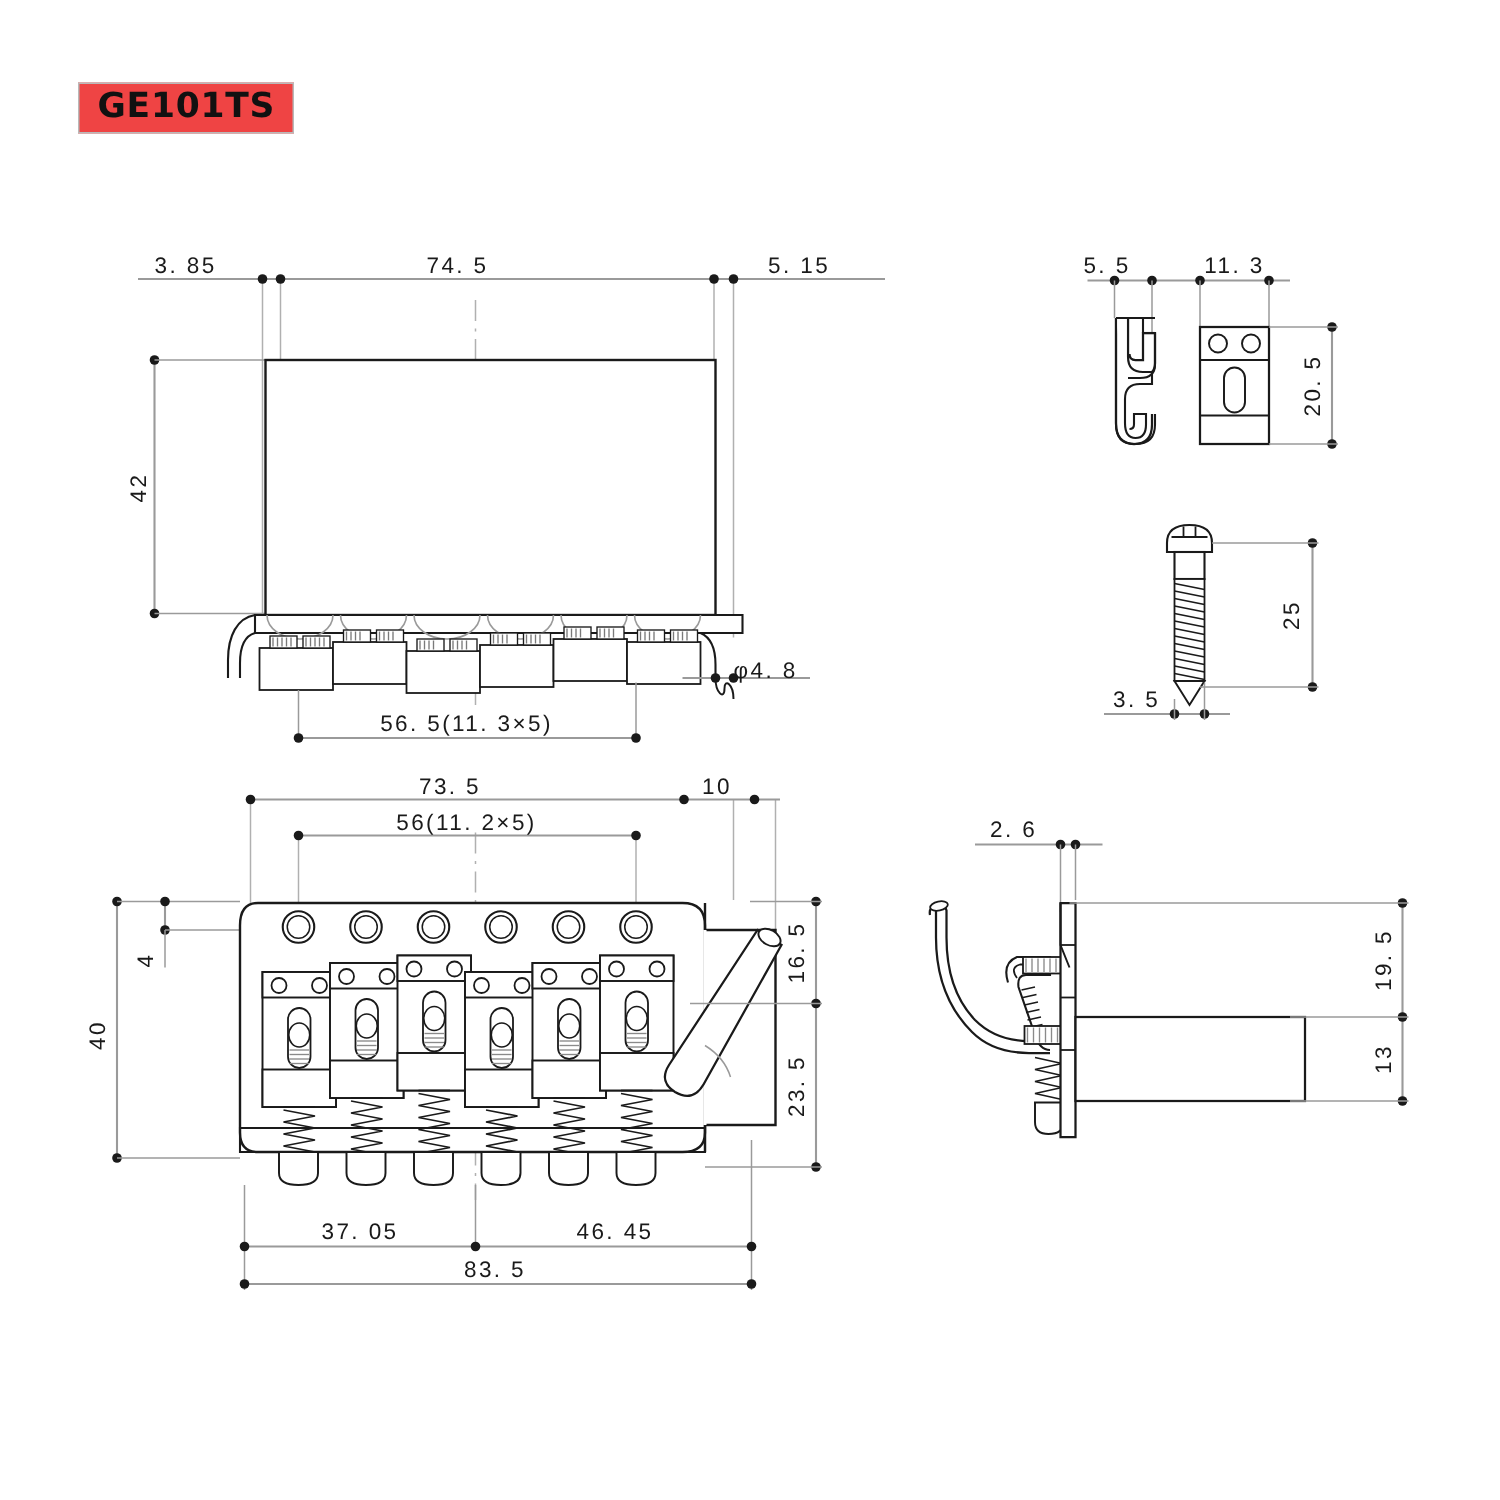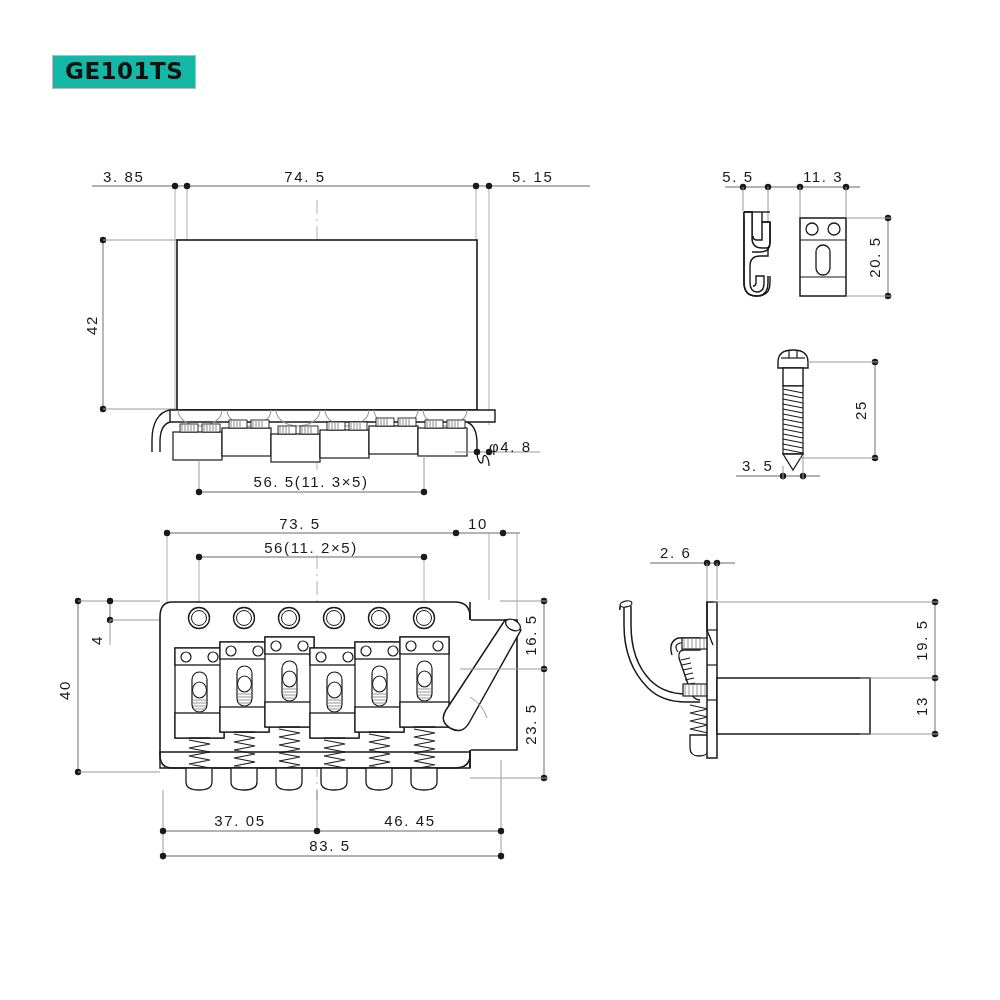--- a/index.html
+++ b/index.html
@@ -17,21 +17,21 @@
     height: 1000px;
     background: #ffffff;
     overflow: hidden;
   }
   #title-box {
     position: absolute;
     left: 52px;
     top: 55px;
     padding: 4px 12px 5px 12px;
     border: 1px solid #b9b9b9;
-    background: #14b8a6;
+    background: #ef4444;
     box-sizing: border-box;
   }
   #title-box .title-text {
     font-family: "DejaVu Sans", sans-serif;
     font-size: 23px;
     font-weight: bold;
     letter-spacing: 0.5px;
     color: #111111;
     line-height: 1;
     white-space: nowrap;

